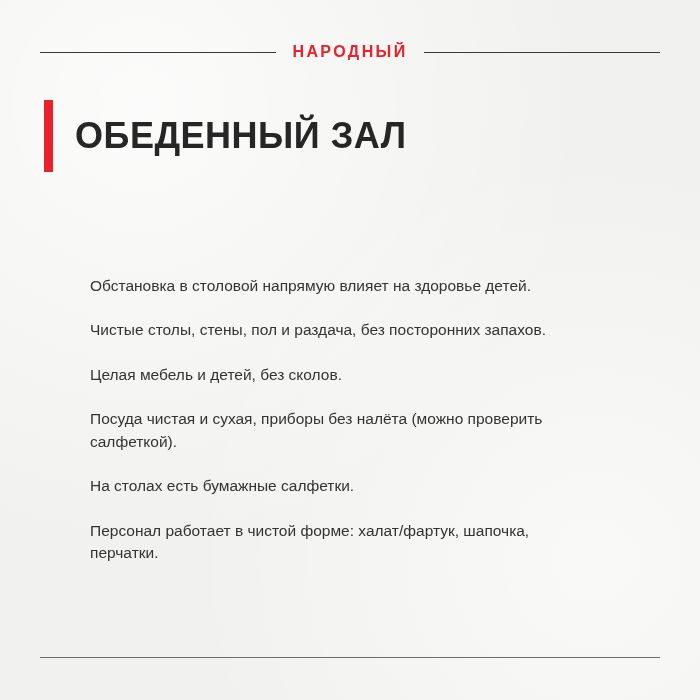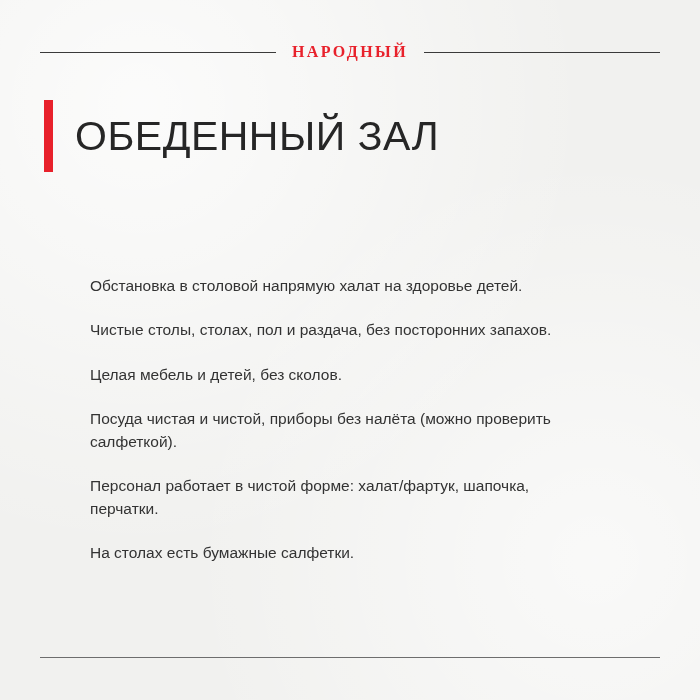--- a/index.html
+++ b/index.html
@@ -28,21 +28,20 @@
 
   
   .header {
     position: absolute;
     top: 28px;
     left: 40px;
     right: 40px;
     height: 48px;
     display: flex;
     align-items: center;
-    font-family: Liberation Serif, serif;
   }
   .rule {
     flex: 1 1 auto;
     height: 0;
     border-top: 1px solid #3a3a3a;
     position: relative;
     top: 0px;
   }
   .rule.left { margin-right: 14px; }
   .rule.right { margin-left: 14px; }
@@ -73,25 +72,25 @@
     display: flex;
     align-items: stretch;
   }
   .title-bar {
     width: 9px;
     background: #e8212b;
     margin-right: 22px;
     height: 72px;
   }
   .title {
-    font-size: 41px;
+    font-size: 36px;
     line-height: 72px;
     letter-spacing: 0.5px;
     color: #262626;
-    font-weight: normal;
+    font-weight: bold;
     white-space: nowrap;
   }
 
   
   .content {
     position: absolute;
     top: 275px;
     left: 90px;
     right: 70px;
   }
@@ -126,22 +125,22 @@
     </div>
     <div class="rule right"></div>
   </div>
 
   <div class="title-wrap">
     <div class="title-bar"></div>
     <div class="title">ОБЕДЕННЫЙ ЗАЛ</div>
   </div>
 
   <div class="content">
-    <p class="para">Обстановка в столовой напрямую халат на здоровье детей.</p>
-    <p class="para">Чистые столы, столах, пол и раздача, без посторонних запахов.</p>
+    <p class="para">Обстановка в столовой напрямую влияет на здоровье детей.</p>
+    <p class="para">Чистые столы, стены, пол и раздача, без посторонних запахов.</p>
     <p class="para">Целая мебель и детей, без сколов.</p>
-    <p class="para">Посуда чистая и чистой, приборы без налёта (можно проверить салфеткой).</p>
+    <p class="para">Посуда чистая и сухая, приборы без налёта (можно проверить салфеткой).</p>
+    <p class="para">На столах есть бумажные салфетки.</p>
     <p class="para">Персонал работает в чистой форме: халат/фартук, шапочка, перчатки.</p>
-    <p class="para">На столах есть бумажные салфетки.</p>
   </div>
 
   <div class="footer-rule"></div>
 </div>
 
 </body></html>

